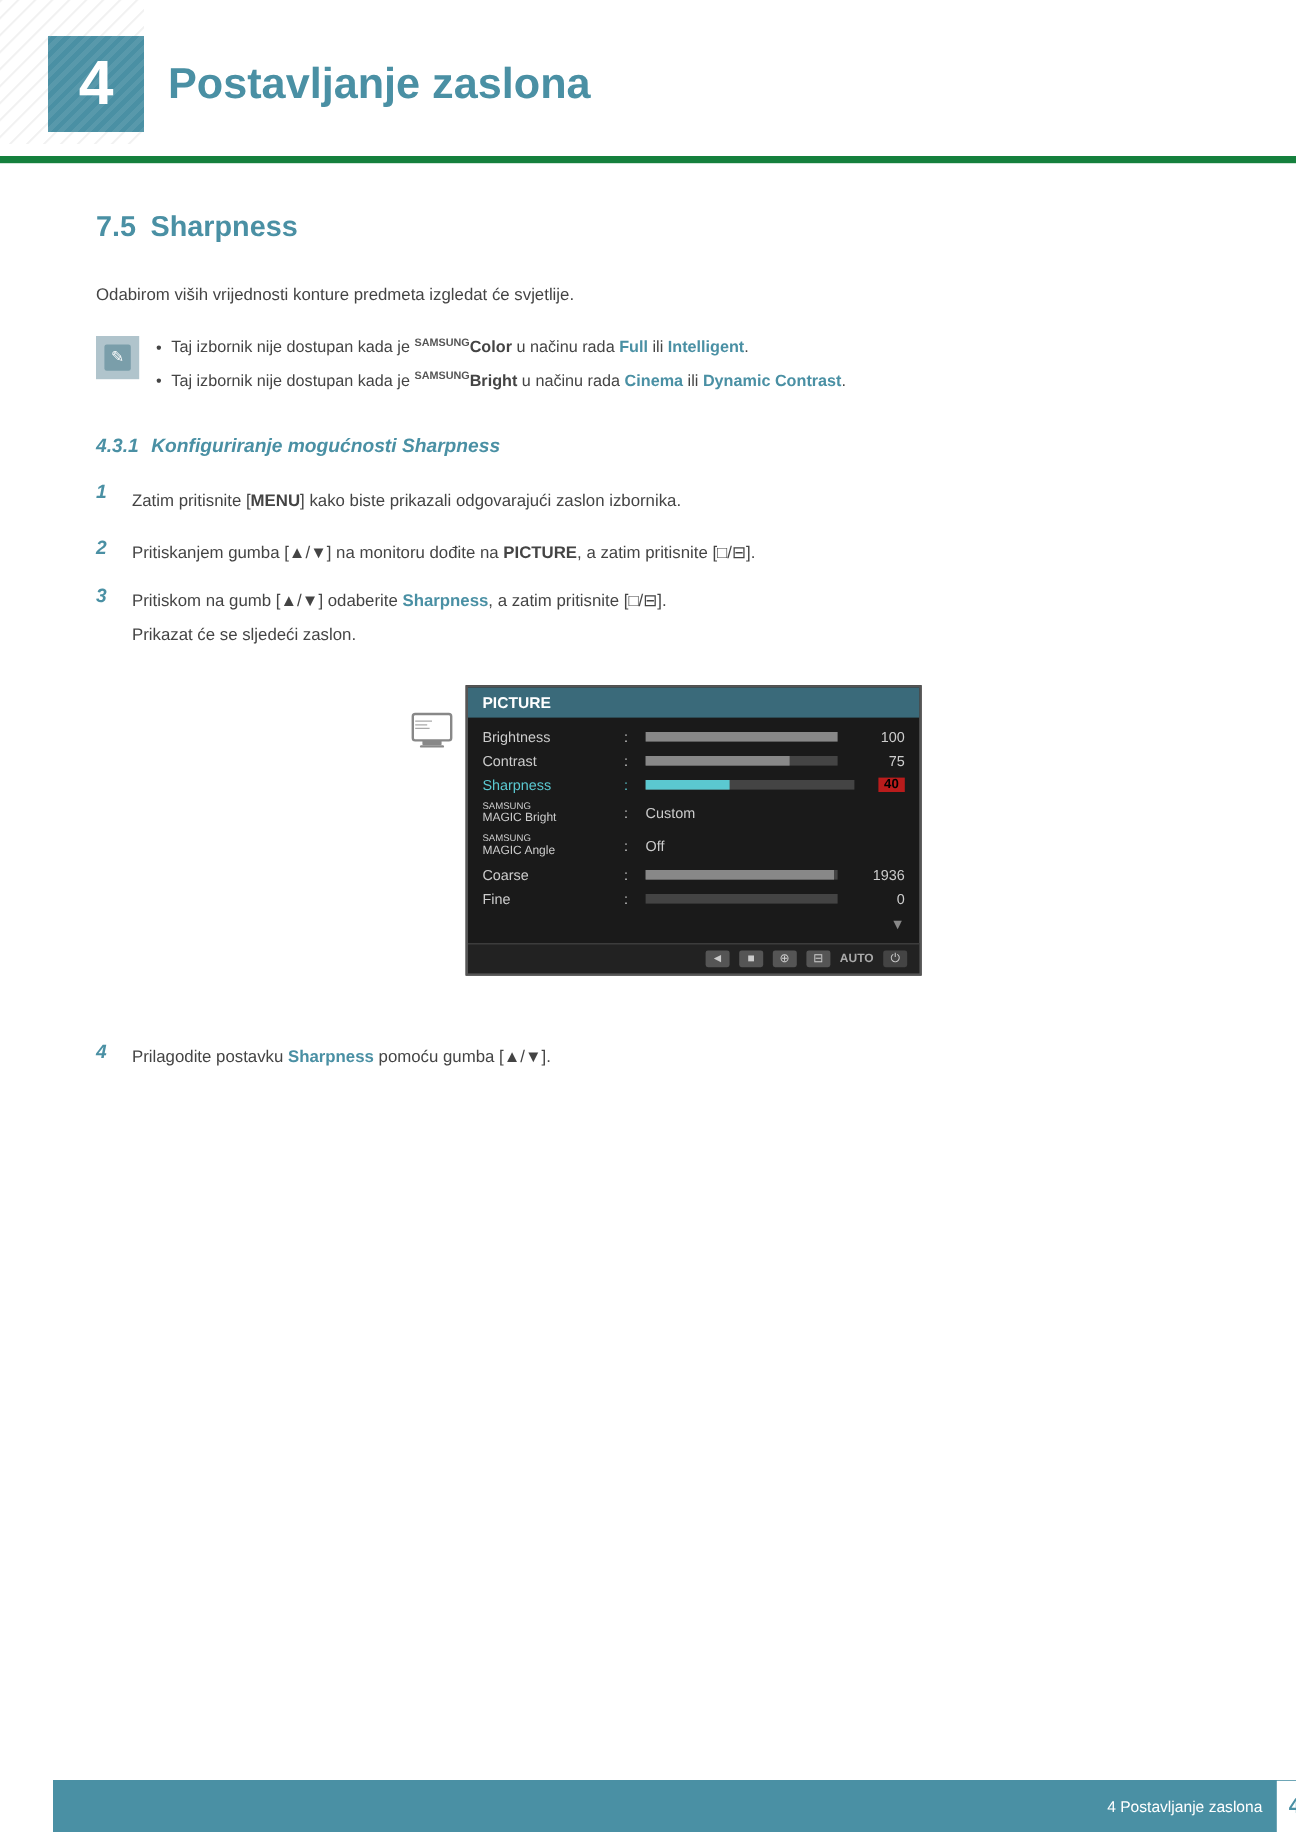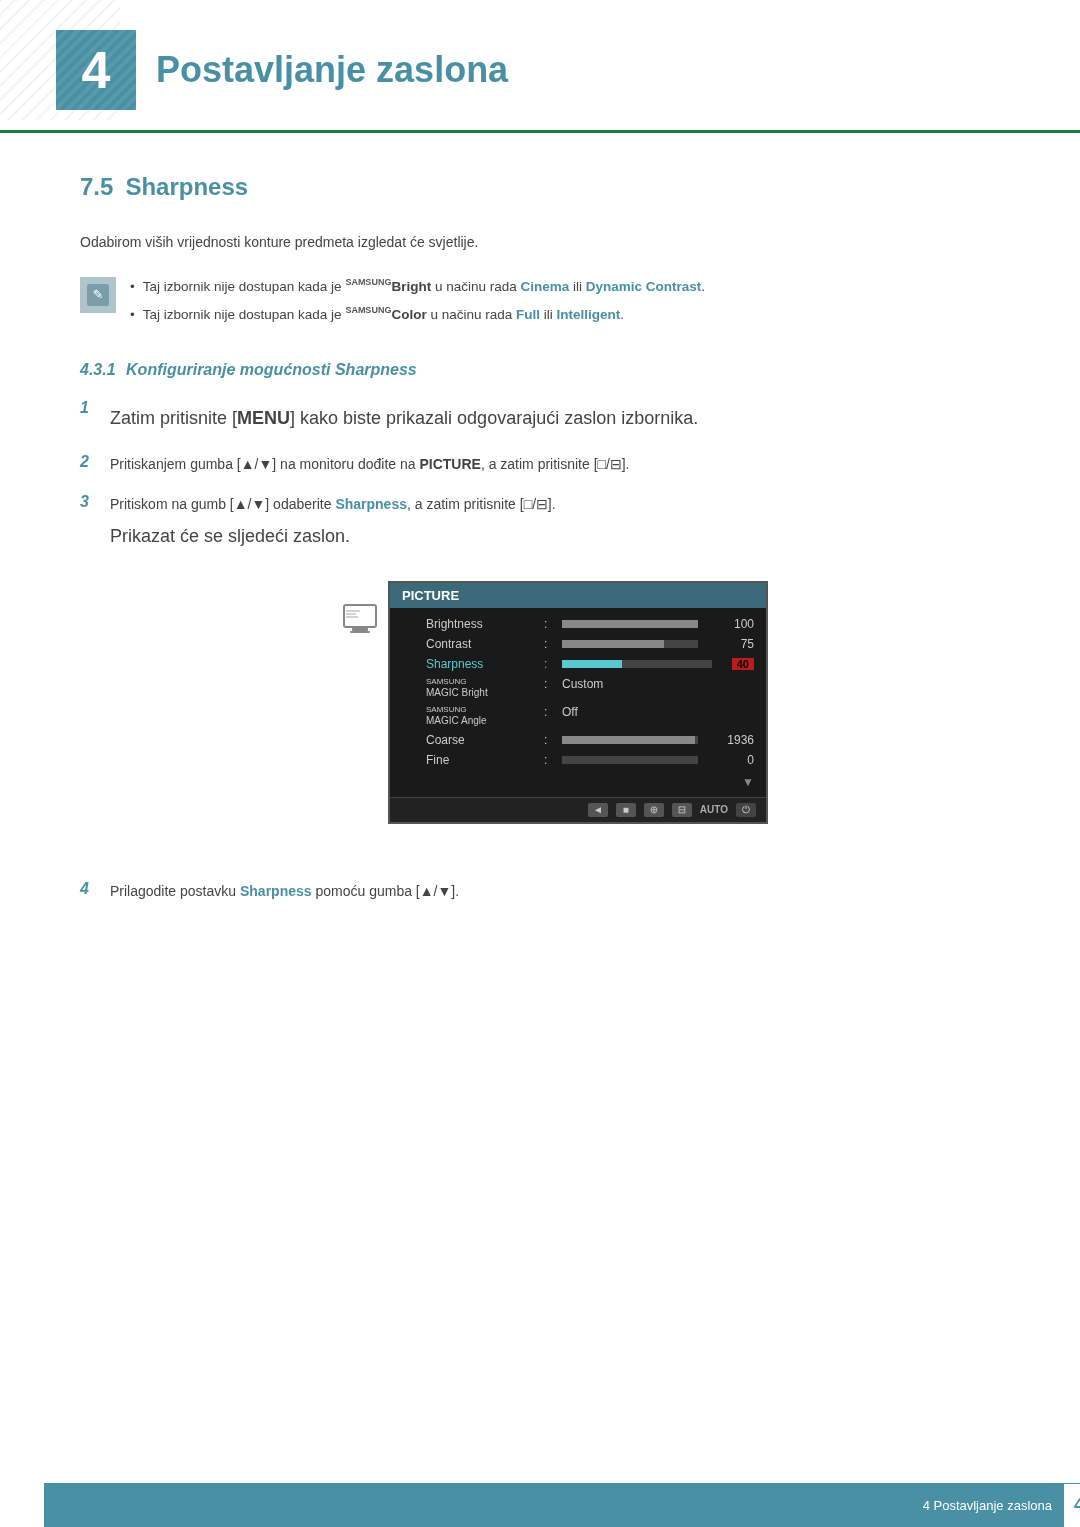--- a/index.html
+++ b/index.html
@@ -11,22 +11,22 @@
       font-family: Arial, sans-serif;
       font-size: 15px;
       color: #333;
       position: relative;
     }
 
     
     .page-header {
       display: flex;
       align-items: center;
-      padding: 30px 60px 20px 56px;
-      border-bottom: 3px solid #15803d;
+      padding: 30px 60px 20px 40px;
+      border-bottom: 6px solid #15803d;
       margin-bottom: 40px;
     }
 
     .chapter-number-box {
       background: #4a90a4;
       color: white;
       font-size: 52px;
       font-weight: bold;
       width: 80px;
       height: 80px;
@@ -169,21 +169,21 @@
       flex: 1;
     }
 
     .step-text {
       font-size: 14px;
       color: #444;
       line-height: 1.7;
     }
 
     .step-sub-text {
-      font-size: 18px;
+      font-size: 14px;
       color: #444;
       line-height: 1.7;
       margin-top: 4px;
       margin-bottom: 4px;
     }
 
     .highlight-teal {
       color: #4a90a4;
       font-weight: bold;
     }
@@ -215,21 +215,22 @@
       font-weight: bold;
       padding: 5px 12px;
     }
 
     .osd-body {
       padding: 6px 0;
     }
 
     .osd-row {
       display: flex;
-      padding: 3px 12px 3px 36px;
+      align-items: center;
+      padding: 3px 12px 3px 12px;
       font-size: 12px;
       color: #ccc;
       gap: 8px;
     }
 
     .osd-row.selected {
       color: #5bc8d0;
     }
 
     .osd-label {
@@ -430,26 +431,26 @@
 
   <p class="body-text">Odabirom viših vrijednosti konture predmeta izgledat će svjetlije.</p>
 
   <div class="note-box">
     <div class="note-icon">
       <div class="note-icon-inner"></div>
     </div>
     <div class="note-text-block">
       <div class="note-item">
         <span>
-          Taj izbornik nije dostupan kada je <sup class="brand-small">SAMSUNG</sup><strong>Bright</strong> u načinu rada <span class="highlight-teal">Cinema</span> ili <span class="highlight-teal">Dynamic Contrast</span>.
+          Taj izbornik nije dostupan kada je <sup class="brand-small">SAMSUNG</sup><strong>Color</strong> u načinu rada <span class="highlight-teal">Full</span> ili <span class="highlight-teal">Intelligent</span>.
         </span>
       </div>
       <div class="note-item">
         <span>
-          Taj izbornik nije dostupan kada je <sup class="brand-small">SAMSUNG</sup><strong>Color</strong> u načinu rada <span class="highlight-teal">Full</span> ili <span class="highlight-teal">Intelligent</span>.
+          Taj izbornik nije dostupan kada je <sup class="brand-small">SAMSUNG</sup><strong>Bright</strong> u načinu rada <span class="highlight-teal">Cinema</span> ili <span class="highlight-teal">Dynamic Contrast</span>.
         </span>
       </div>
     </div>
   </div>
 
   <div class="subsection-title">
     <span class="subsection-number">4.3.1</span>
     <span>Konfiguriranje mogućnosti Sharpness</span>
   </div>
 

